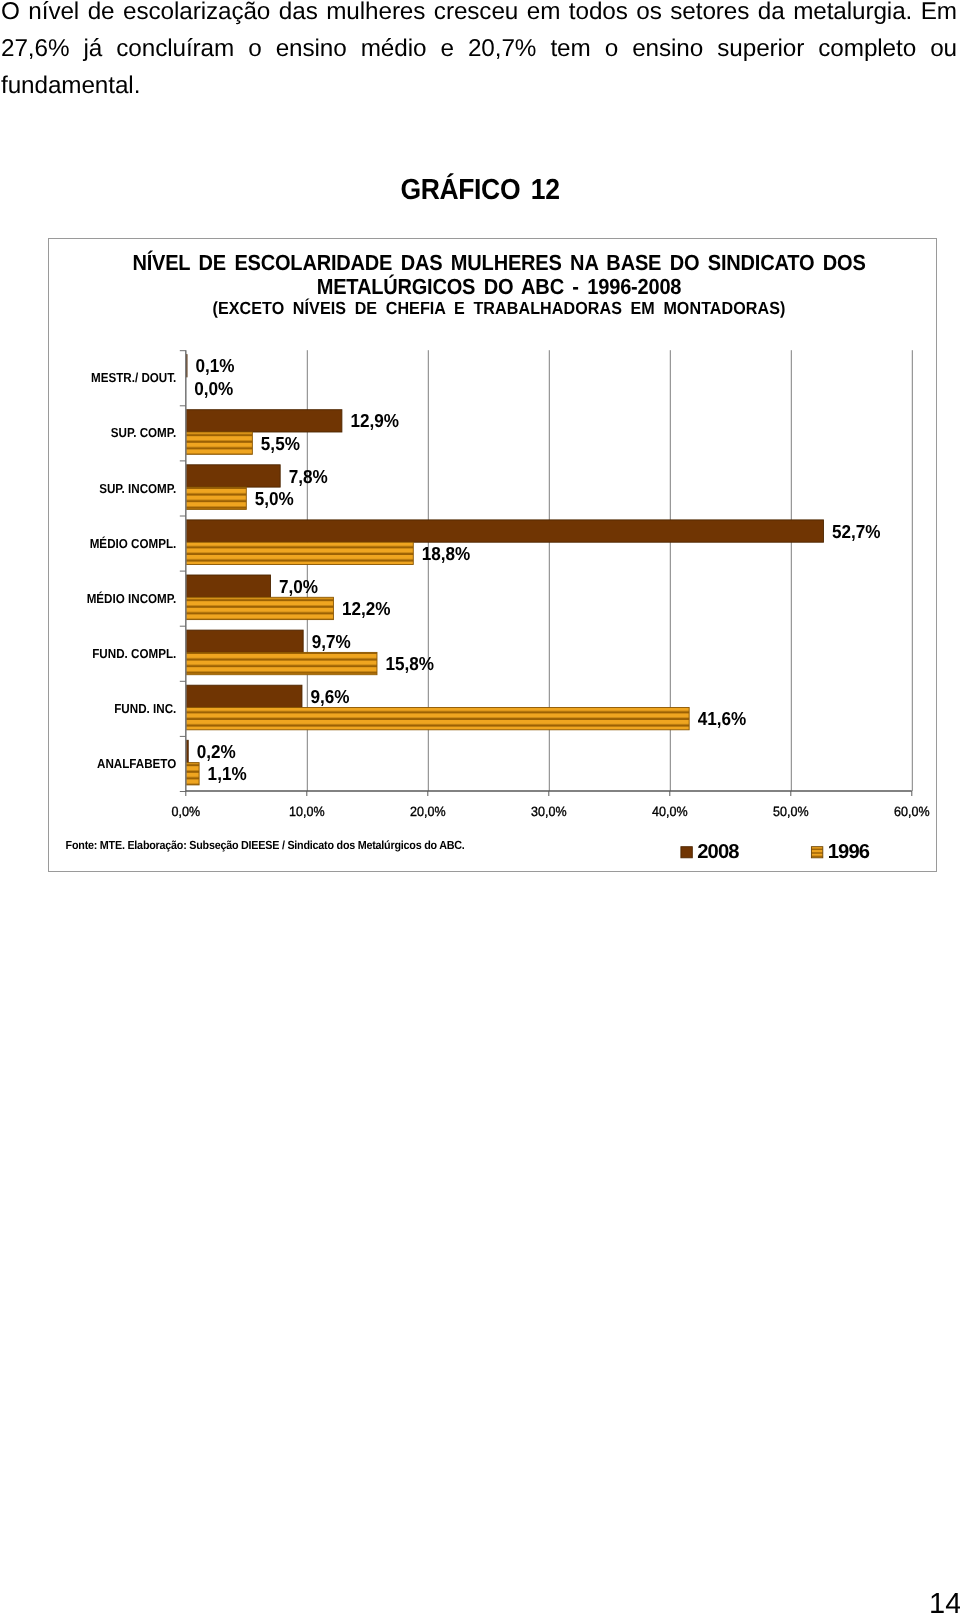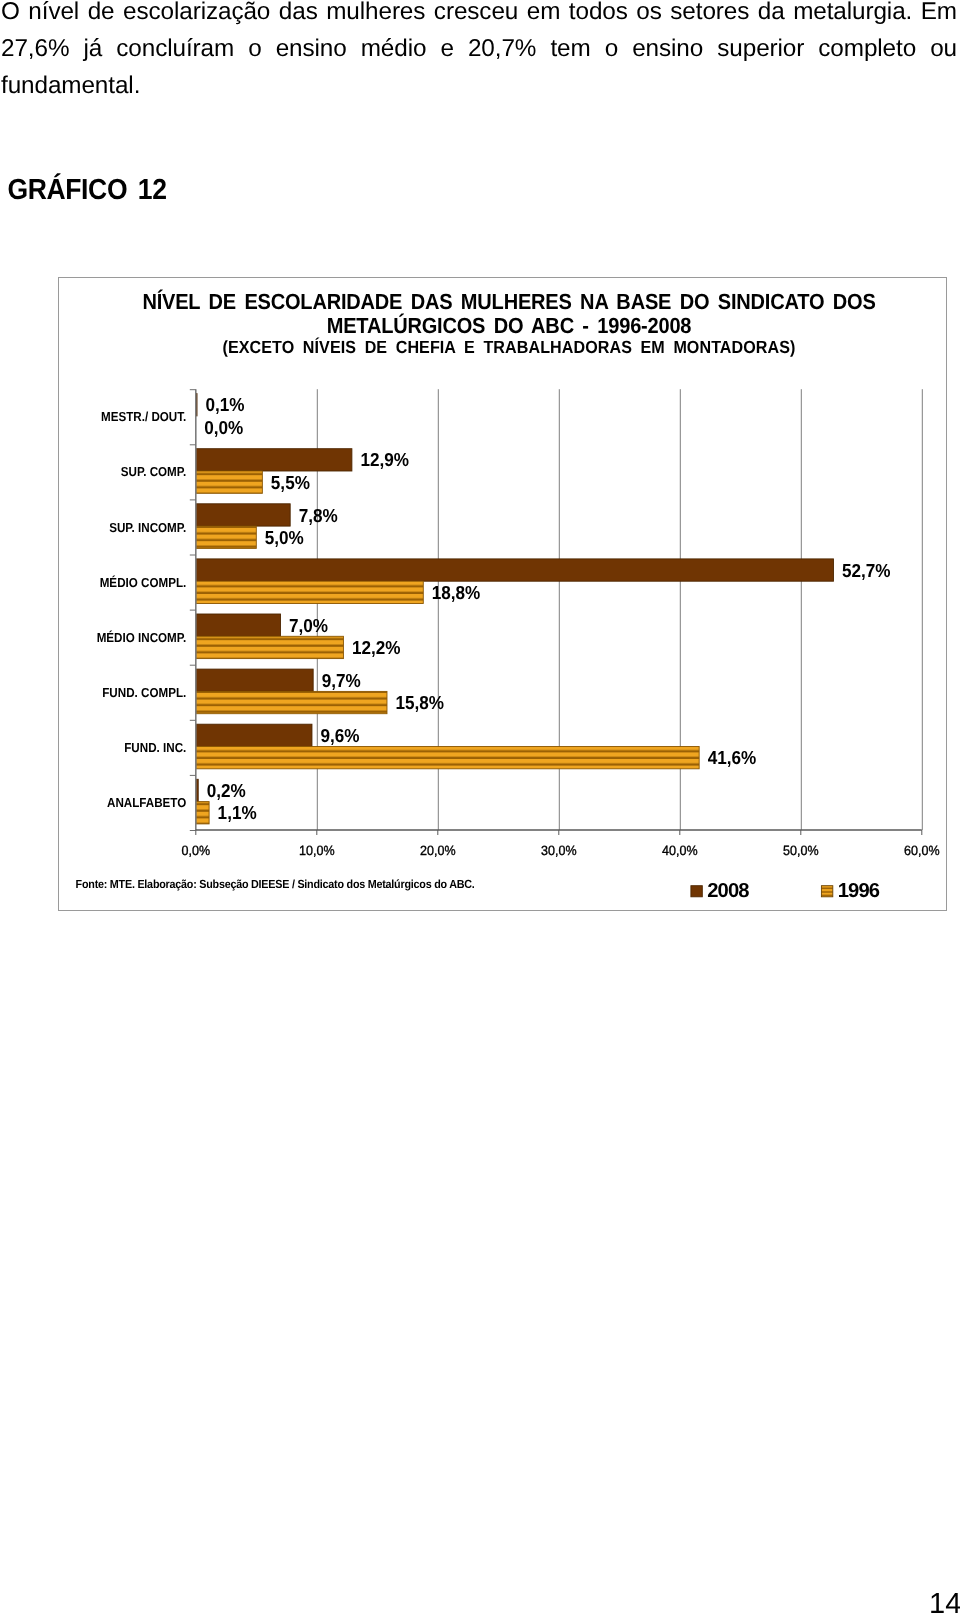--- a/index.html
+++ b/index.html
@@ -5,24 +5,24 @@
 <style>
   html,body{margin:0;padding:0;background:#ffffff;text-rendering:geometricPrecision;}
   body{width:960px;height:1617px;position:relative;overflow:hidden;
        font-family:"Liberation Sans",sans-serif;color:#000;}
   .page{position:absolute;left:0;top:0;width:828px;height:1617px;opacity:0.999;}
   .body-text{position:absolute;left:1px;top:-7.5px;width:956px;
        font-size:24.3px;line-height:37.3px;letter-spacing:-0.1px;}
   .tline{white-space:nowrap;}
   .tline.just{text-align:justify;text-align-last:justify;white-space:normal;}
   .grafico-title{position:absolute;left:0;top:171.5px;width:961px;
-       text-align:left;font-size:29px;font-weight:bold;line-height:37.2px;letter-spacing:-0.4px;word-spacing:4px;}
+       text-align:center;font-size:29px;font-weight:bold;line-height:37.2px;letter-spacing:-0.4px;word-spacing:4px;}
   .grafico-title span{display:inline-block;transform:scaleX(0.915);transform-origin:center;}
-  .chart-box{position:absolute;left:58px;top:238px;width:889px;height:634px;
-       border:1px solid #9a9a9a;background:#fff;box-sizing:border-box;margin-top:39px;}
+  .chart-box{position:absolute;left:48px;top:238px;width:889px;height:634px;
+       border:1px solid #9a9a9a;background:#fff;box-sizing:border-box;}
   .page-number{position:absolute;left:929px;top:1589.5px;font-size:29px;line-height:28px;letter-spacing:0.2px;}
   svg{display:block;}
   text{font-family:"Liberation Sans",sans-serif;fill:#000;}
   .ctitle{font-size:21.9px;font-weight:bold;word-spacing:3.4px;letter-spacing:-0.22px;}
   .csub{font-size:17.6px;font-weight:bold;word-spacing:4.4px;letter-spacing:0.08px;}
   .catlbl{font-size:13px;font-weight:bold;}
   .xticklbl{font-size:13.4px;font-weight:normal;stroke:#000;stroke-width:0.35px;paint-order:stroke fill;}
   .vallbl{font-size:18.8px;font-weight:bold;}
   .leglbl{font-size:20.2px;font-weight:bold;letter-spacing:-0.9px;}
   .srcnote{font-size:11.8px;font-weight:bold;letter-spacing:-0.25px;}

